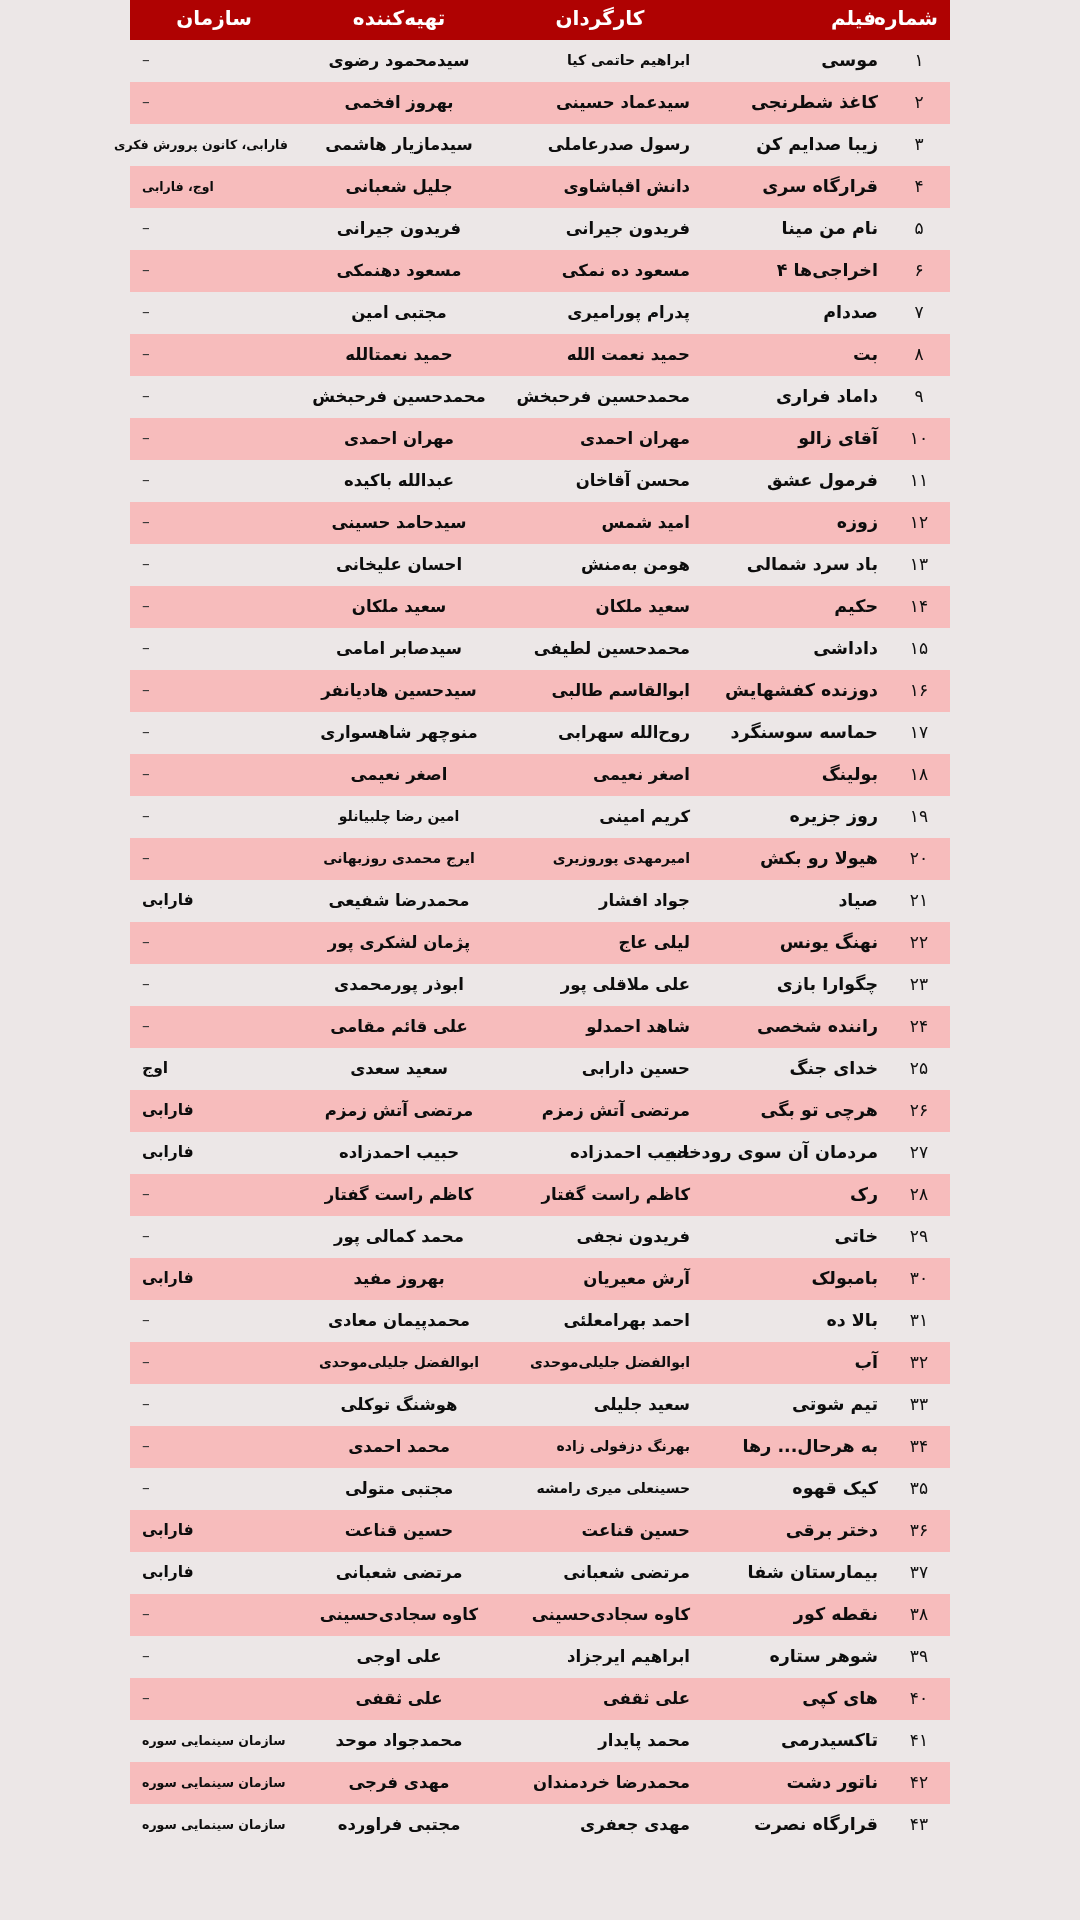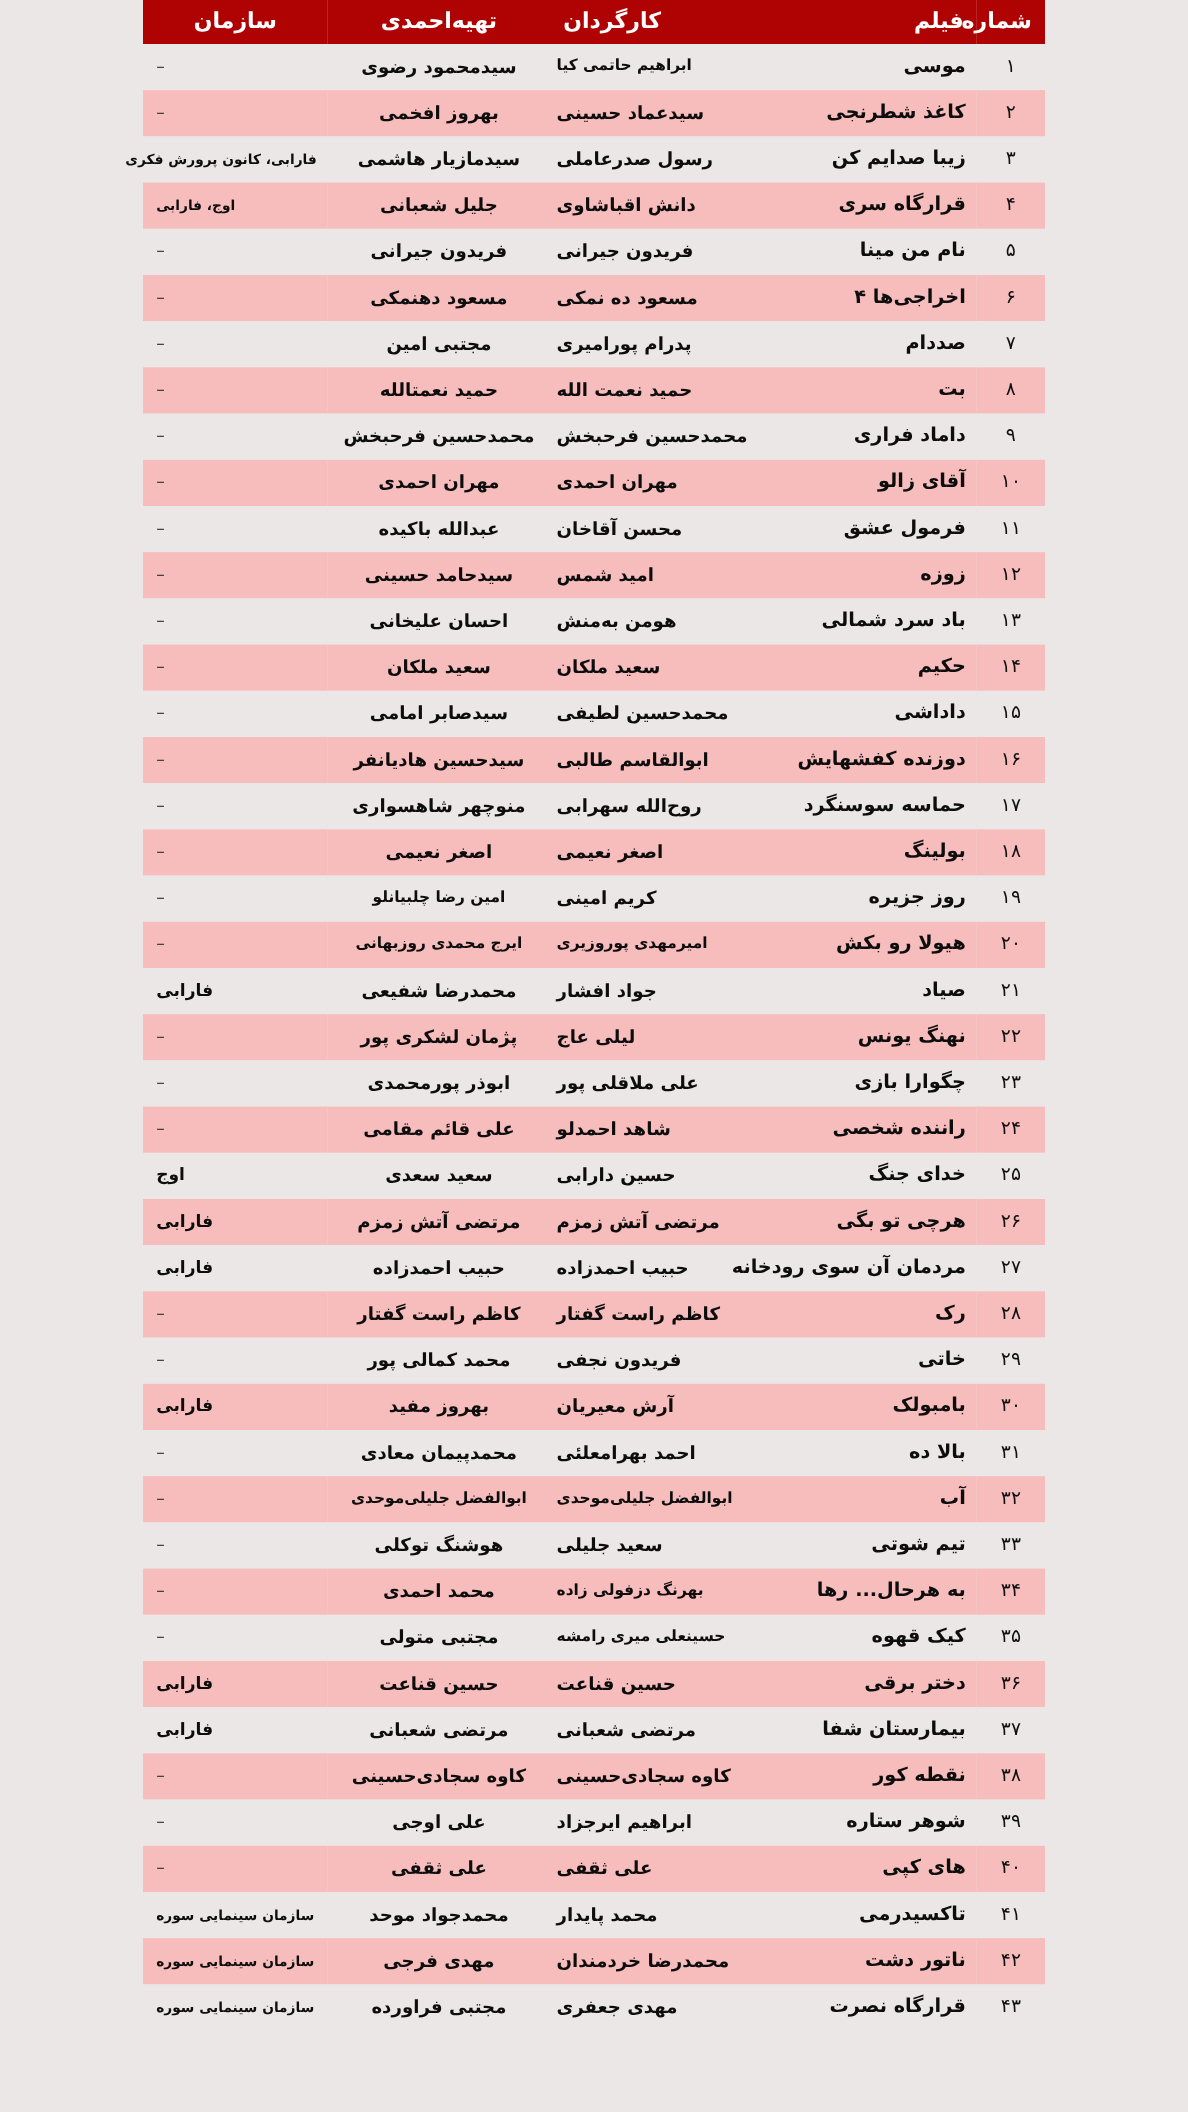--- a/index.html
+++ b/index.html
@@ -42,21 +42,21 @@
     font-size: 20px;
     font-weight: bold;
     height: 40px;
     padding: 0 12px 4px 12px;
     box-sizing: border-box;
     vertical-align: middle;
     white-space: nowrap;
   }
   thead th.h-num   { text-align: center; }
   thead th.h-film  { text-align: right; padding-left: 18px; }
-  thead th.h-dir   { text-align: left; }
+  thead th.h-dir   { text-align: center; }
   thead th.h-prod  { text-align: center; }
   thead th.h-org   { text-align: center; }
 
   tbody tr { height: 42px; }
   tbody tr.row-odd  { background: #ece7e7; }
   tbody tr.row-even { background: #f7bcbc; }
 
   tbody td {
     padding: 0 10px;
     box-sizing: border-box;
@@ -72,21 +72,21 @@
     font-weight: normal;
     color: #101010;
   }
   tbody td.c-film {
     text-align: right;
     font-weight: bold;
     font-size: 17.5px;
     padding-left: 16px;
   }
   tbody td.c-dir {
-    text-align: left;
+    text-align: right;
     font-weight: bold;
     font-size: 16.5px;
     padding-left: 6px;
   }
   tbody td.c-prod {
     text-align: center;
     font-weight: bold;
     font-size: 16.5px;
     padding-left: 10px;
   }
@@ -114,21 +114,21 @@
         <col class="c-film">
         <col class="c-dir">
         <col class="c-prod">
         <col class="c-org">
     </colgroup>
     <thead>
       <tr>
         <th class="h-num">شماره</th>
         <th class="h-film">فیلم</th>
         <th class="h-dir">کارگردان</th>
-        <th class="h-prod">تهیه‌احمدی</th>
+        <th class="h-prod">تهیه‌کننده</th>
         <th class="h-org">سازمان</th>
       </tr>
     </thead>
     <tbody id="tbody">
         <tr class="row-odd">
           <td class="c-num">۱</td>
           <td class="c-film">موسی</td>
           <td class="c-dir small">ابراهیم حاتمی کیا</td>
           <td class="c-prod">سیدمحمود رضوی</td>
           <td class="c-org dash">–</td>

